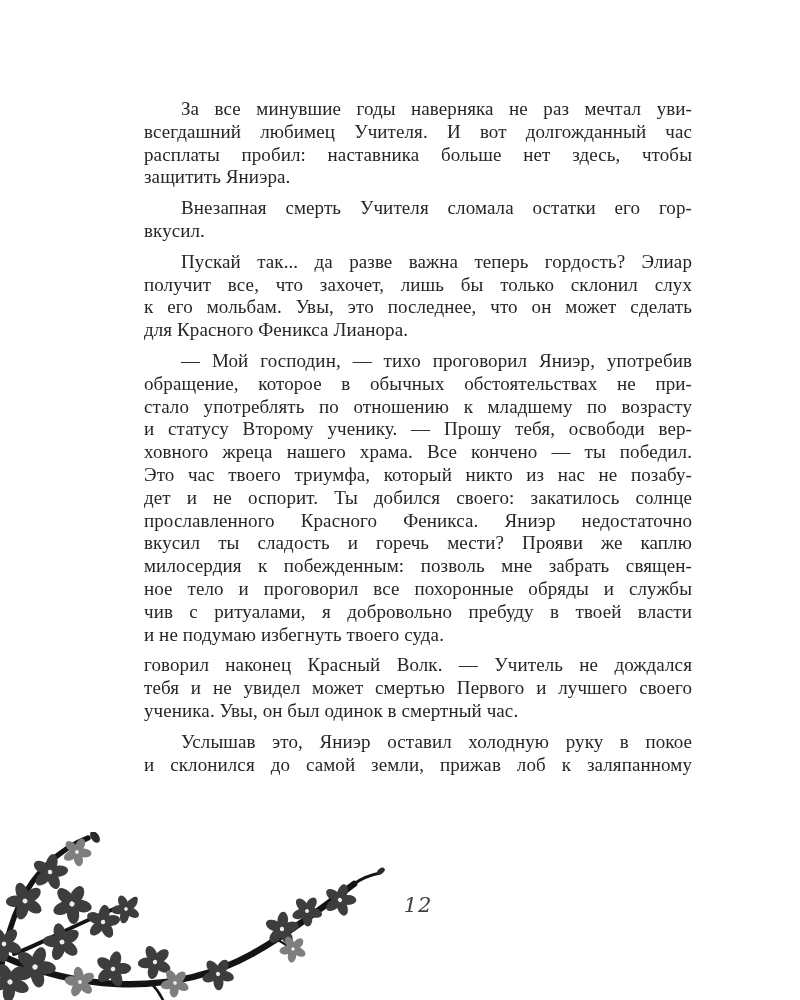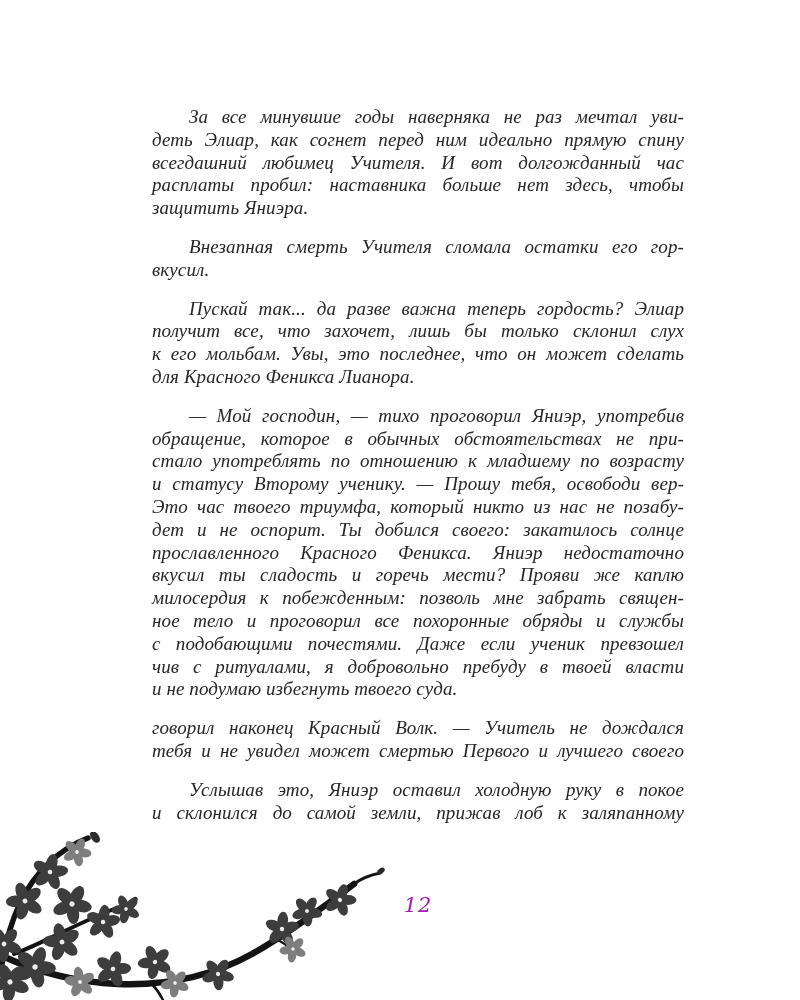--- a/index.html
+++ b/index.html
@@ -12,88 +12,88 @@
   }
   .page { position: absolute; inset: 0; }
   .text-block {
     position: absolute;
     left: 136px; top: 90px; width: 564px;
     font-size: 19px;
     line-height: 22.8px;
     color: #262626;
     letter-spacing: 0.1px;
   }
-  .para { margin: 16px; font-style: italic; }
+  .para { margin: 8px; }
   .line {
     text-align: justify;
     text-align-last: justify;
     white-space: normal;
   }
   .line.first { text-indent: 37px; }
   .line.last { text-align-last: left; }
   .footer {
     position: absolute;
     left: 136px; top: 893px; width: 564px;
     text-align: center;
   }
   .pagenum {
     font-family: "DejaVu Serif", serif;
     font-style: italic;
     font-size: 21px;
-    color: #a21caf;
+    color: #404040;
     letter-spacing: 1px;
     margin-top: 36px;
   }
   .branch-illustration {
     position: absolute;
     left: 0; bottom: 0;
     width: 400px; height: 168px;
   }
 </style>
 </head>
 <body>
 
 <div class="page">
 
   <div class="text-block" id="text-block">
       <div class="para">
         <div class="line first">За все минувшие годы наверняка не раз мечтал уви-</div>
-        <div class="line">деть Элиар, как согнет перед ним идеально прямую спину</div>
         <div class="line">всегдашний любимец Учителя. И вот долгожданный час</div>
         <div class="line">расплаты пробил: наставника больше нет здесь, чтобы</div>
         <div class="line last">защитить Яниэра.</div>
       </div>
       <div class="para">
         <div class="line first">Внезапная смерть Учителя сломала остатки его гор-</div>
         <div class="line last">вкусил.</div>
       </div>
       <div class="para">
         <div class="line first">Пускай так... да разве важна теперь гордость? Элиар</div>
         <div class="line">получит все, что захочет, лишь бы только склонил слух</div>
         <div class="line">к его мольбам. Увы, это последнее, что он может сделать</div>
         <div class="line last">для Красного Феникса Лианора.</div>
       </div>
       <div class="para">
         <div class="line first">— Мой господин, — тихо проговорил Яниэр, употребив</div>
         <div class="line">обращение, которое в обычных обстоятельствах не при-</div>
         <div class="line">стало употреблять по отношению к младшему по возрасту</div>
         <div class="line">и статусу Второму ученику. — Прошу тебя, освободи вер-</div>
+        <div class="line">ховного жреца нашего храма. Все кончено — ты победил.</div>
         <div class="line">Это час твоего триумфа, который никто из нас не позабу-</div>
         <div class="line">дет и не оспорит. Ты добился своего: закатилось солнце</div>
         <div class="line">прославленного Красного Феникса. Яниэр недостаточно</div>
         <div class="line">вкусил ты сладость и горечь мести? Прояви же каплю</div>
         <div class="line">милосердия к побежденным: позволь мне забрать священ-</div>
         <div class="line">ное тело и проговорил все похоронные обряды и службы</div>
-        <div class="line">с подобающими почестями. Даже если ученик превзошел</div>
         <div class="line">чив с ритуалами, я добровольно пребуду в твоей власти</div>
         <div class="line last">и не подумаю избегнуть твоего суда.</div>
       </div>
       <div class="para">
         <div class="line">говорил наконец Красный Волк. — Учитель не дождался</div>
         <div class="line">тебя и не увидел может смертью Первого и лучшего своего</div>
+        <div class="line last">ученика. Увы, он был одинок в смертный час.</div>
       </div>
       <div class="para">
         <div class="line first">Услышав это, Яниэр оставил холодную руку в покое</div>
         <div class="line">и склонился до самой земли, прижав лоб к заляпанному</div>
       </div>
     </div>
 
   <svg class="branch-illustration" viewBox="0 0 400 168" xmlns="http://www.w3.org/2000/svg">
     <defs>
       <g id="flower">

